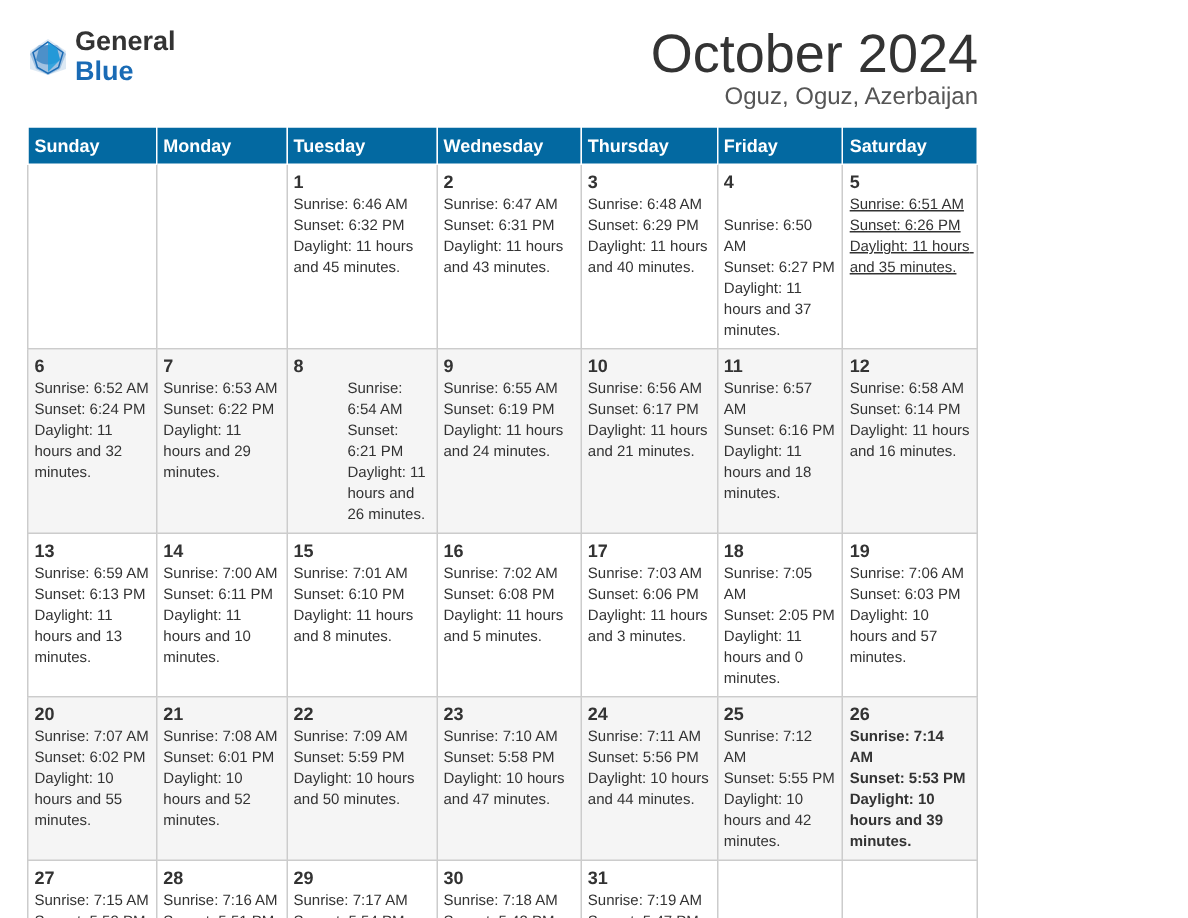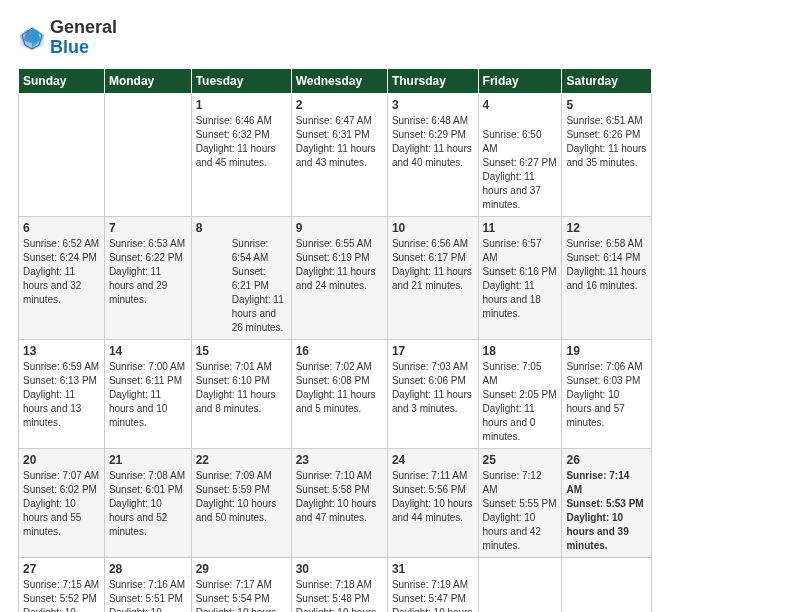--- a/index.html
+++ b/index.html
@@ -59,21 +59,21 @@
       font-size: 16px;
       color: #555;
       margin-top: 2px;
     }
     .calendar {
       width: 100%;
       border-collapse: collapse;
       font-size: 11px;
     }
     .calendar thead th {
-      background: #14532d;
+      background: #0369a1;
       color: #fff;
       padding: 5px 4px;
       text-align: left;
       font-size: 12px;
       font-weight: 600;
       border: 1px solid #fff;
       margin-left: 22px;
     }
     .calendar tbody td {
       border: 1px solid #ccc;
@@ -113,20 +113,24 @@
         <polygon points="20,6 26,12 22,22 14,26 6,22 2,12 8,6" fill="#1a6bb5" opacity="0.3"></polygon>
         <polygon points="14,4 24,11 21,21 14,25 7,21 4,11" fill="none" stroke="#1a6bb5" stroke-width="1"></polygon>
         <path d="M8,8 Q14,4 20,8 L22,16 Q14,22 6,16 Z" fill="#2a7abf" opacity="0.7"></path>
         <path d="M14,4 L20,8 L22,16 L14,24" fill="#1a9bdc" opacity="0.8"></path>
       </svg>
       <div class="logo-text">
         <span class="logo-general">General</span>
         <span class="logo-blue">Blue</span>
       </div>
     </div>
+    <div class="title-section">
+      <div class="month-title">October 2024</div>
+      <div class="location">Oguz, Oguz, Azerbaijan</div>
+    </div>
   </div>
 
   <table class="calendar">
     <thead>
       <tr>
         <th>Sunday</th>
         <th>Monday</th>
         <th>Tuesday</th>
         <th>Wednesday</th>
         <th>Thursday</th>
@@ -157,21 +161,21 @@
 Daylight: 11 hours and 40 minutes.</div>
           </td>
           <td>
             <div class="day-num">4</div>
             <div class="day-info" style="white-space: pre-wrap; margin-top: 16px;">Sunrise: 6:50 AM
 Sunset: 6:27 PM
 Daylight: 11 hours and 37 minutes.</div>
           </td>
           <td>
             <div class="day-num">5</div>
-            <div class="day-info" style="white-space: pre-wrap;">Sunrise: 6:51 AM
+            <div class="day-info" style="white-space: pre-wrap; text-decoration: underline;">Sunrise: 6:51 AM
 Sunset: 6:26 PM
 Daylight: 11 hours and 35 minutes.</div>
           </td>
         </tr>
         <tr>
           <td>
             <div class="day-num">6</div>
             <div class="day-info" style="white-space: pre-wrap;">Sunrise: 6:52 AM
 Sunset: 6:24 PM
 Daylight: 11 hours and 32 minutes.</div>

